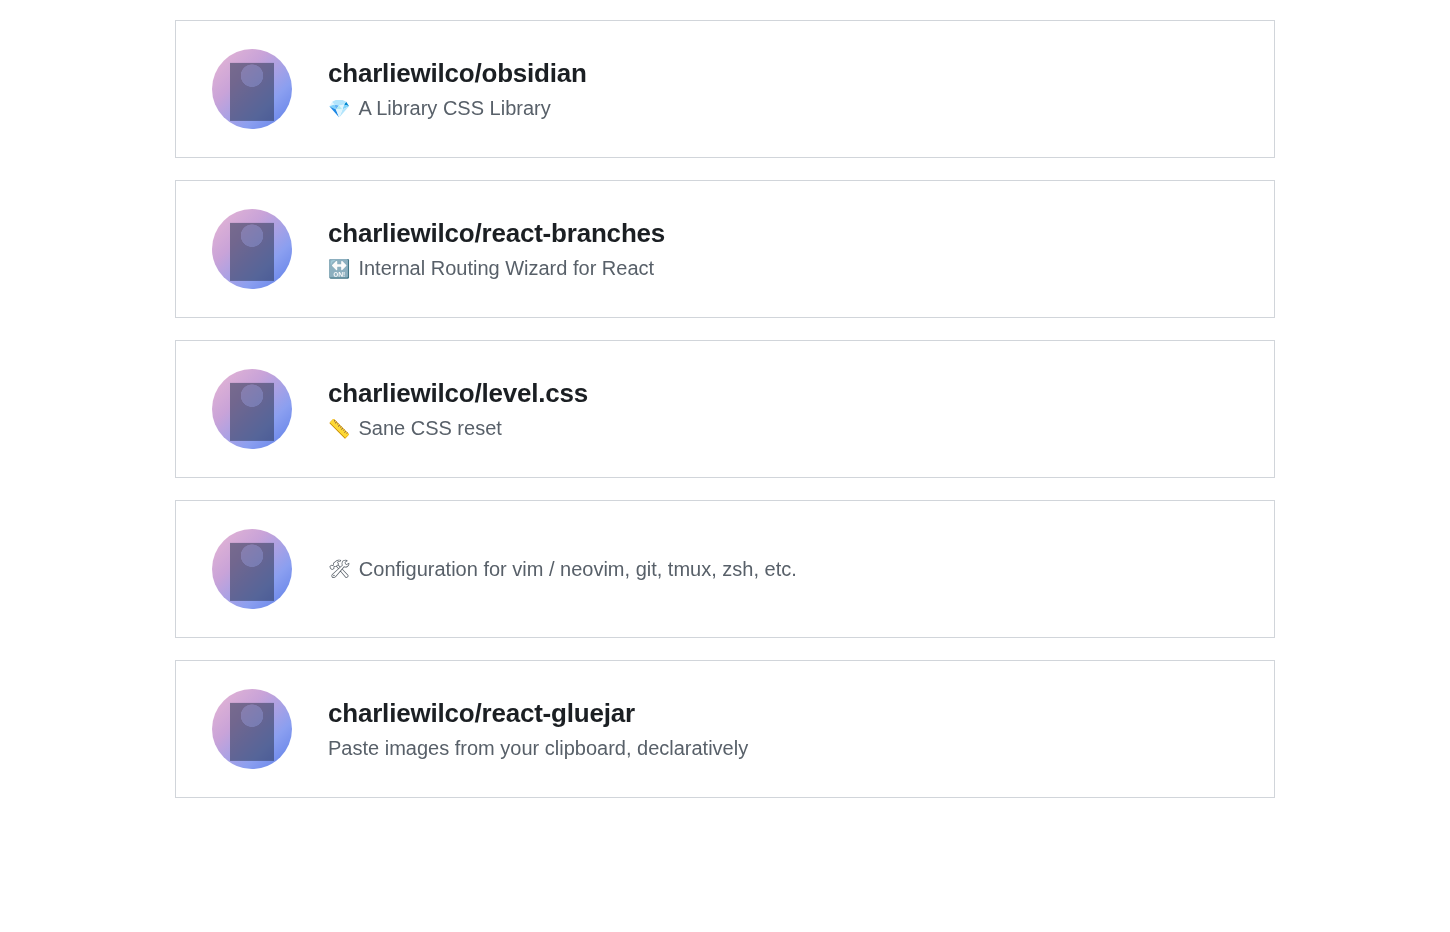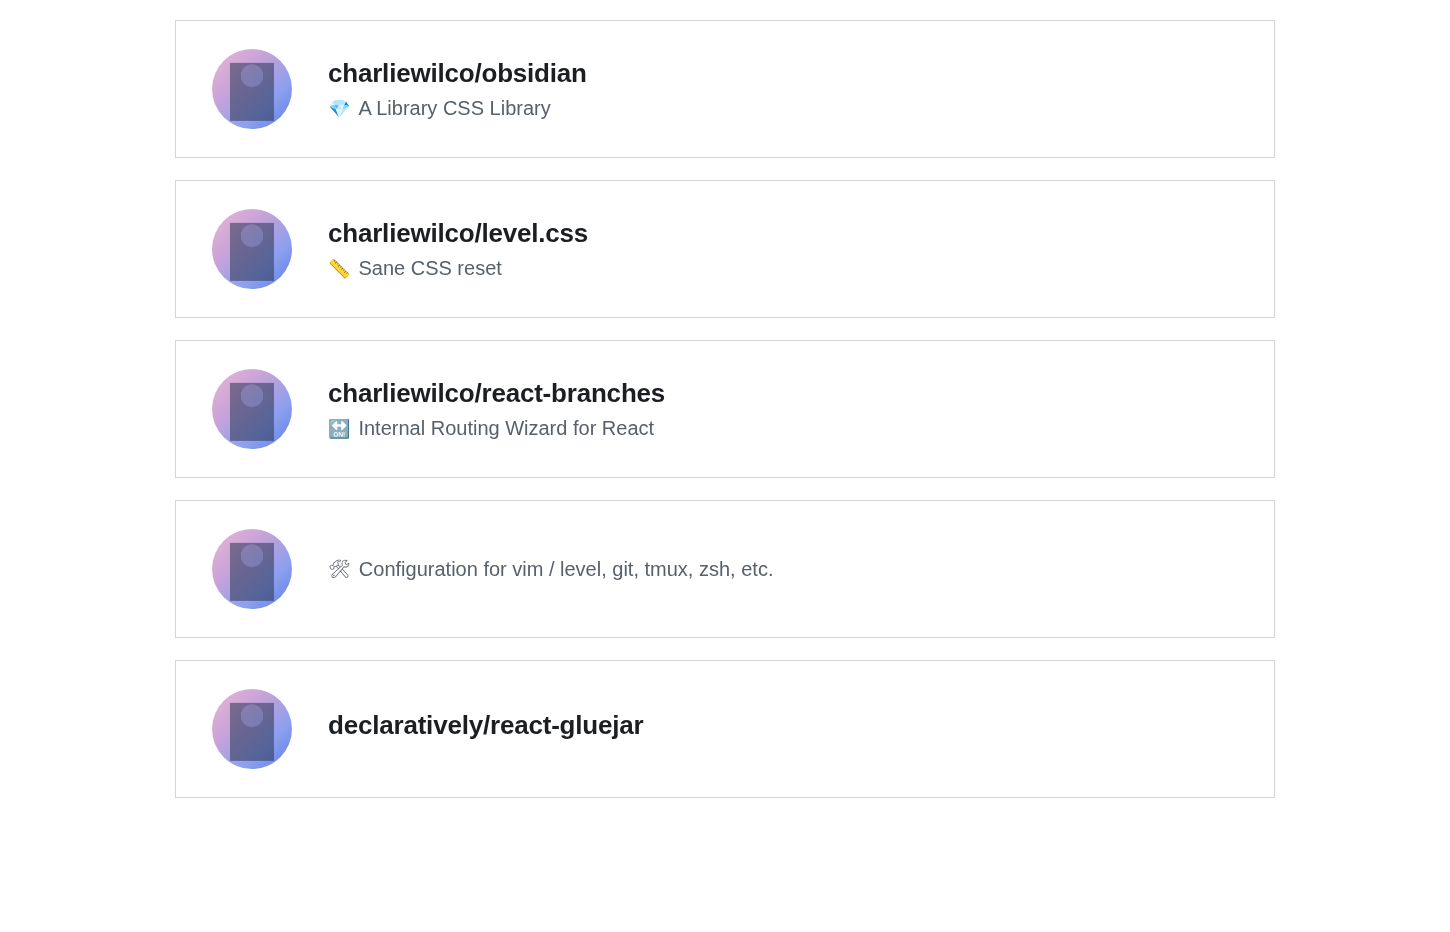--- a/index.html
+++ b/index.html
@@ -84,49 +84,52 @@
       <div class="repo-desc">
         <span class="emoji">💎</span>
         <span>A Library CSS Library</span>
       </div>
     </div>
   </div>
 
   <div class="repo-card">
     <div class="avatar"></div>
     <div class="repo-info">
+      <div class="repo-title">charliewilco/react-branches</div>
+      <div class="repo-desc">
+        <span class="emoji">🔛</span>
+        <span>Internal Routing Wizard for React</span>
+      </div>
+    </div>
+  </div>
+
+  <div class="repo-card">
+    <div class="avatar"></div>
+    <div class="repo-info">
       <div class="repo-title">charliewilco/level.css</div>
       <div class="repo-desc">
         <span class="emoji">📏</span>
         <span>Sane CSS reset</span>
       </div>
     </div>
   </div>
 
   <div class="repo-card">
     <div class="avatar"></div>
     <div class="repo-info">
-      <div class="repo-title">charliewilco/react-branches</div>
       <div class="repo-desc">
-        <span class="emoji">🔛</span>
-        <span>Internal Routing Wizard for React</span>
+        <span class="emoji">🛠</span>
+        <span>Configuration for vim / neovim, git, tmux, zsh, etc.</span>
       </div>
     </div>
   </div>
 
   <div class="repo-card">
     <div class="avatar"></div>
     <div class="repo-info">
+      <div class="repo-title">charliewilco/react-gluejar</div>
       <div class="repo-desc">
-        <span class="emoji">🛠</span>
-        <span>Configuration for vim / level, git, tmux, zsh, etc.</span>
+        <span>Paste images from your clipboard, declaratively</span>
       </div>
-    </div>
-  </div>
-
-  <div class="repo-card">
-    <div class="avatar"></div>
-    <div class="repo-info">
-      <div class="repo-title">declaratively/react-gluejar</div>
     </div>
   </div>
 
 </div>
 
 </body></html>

